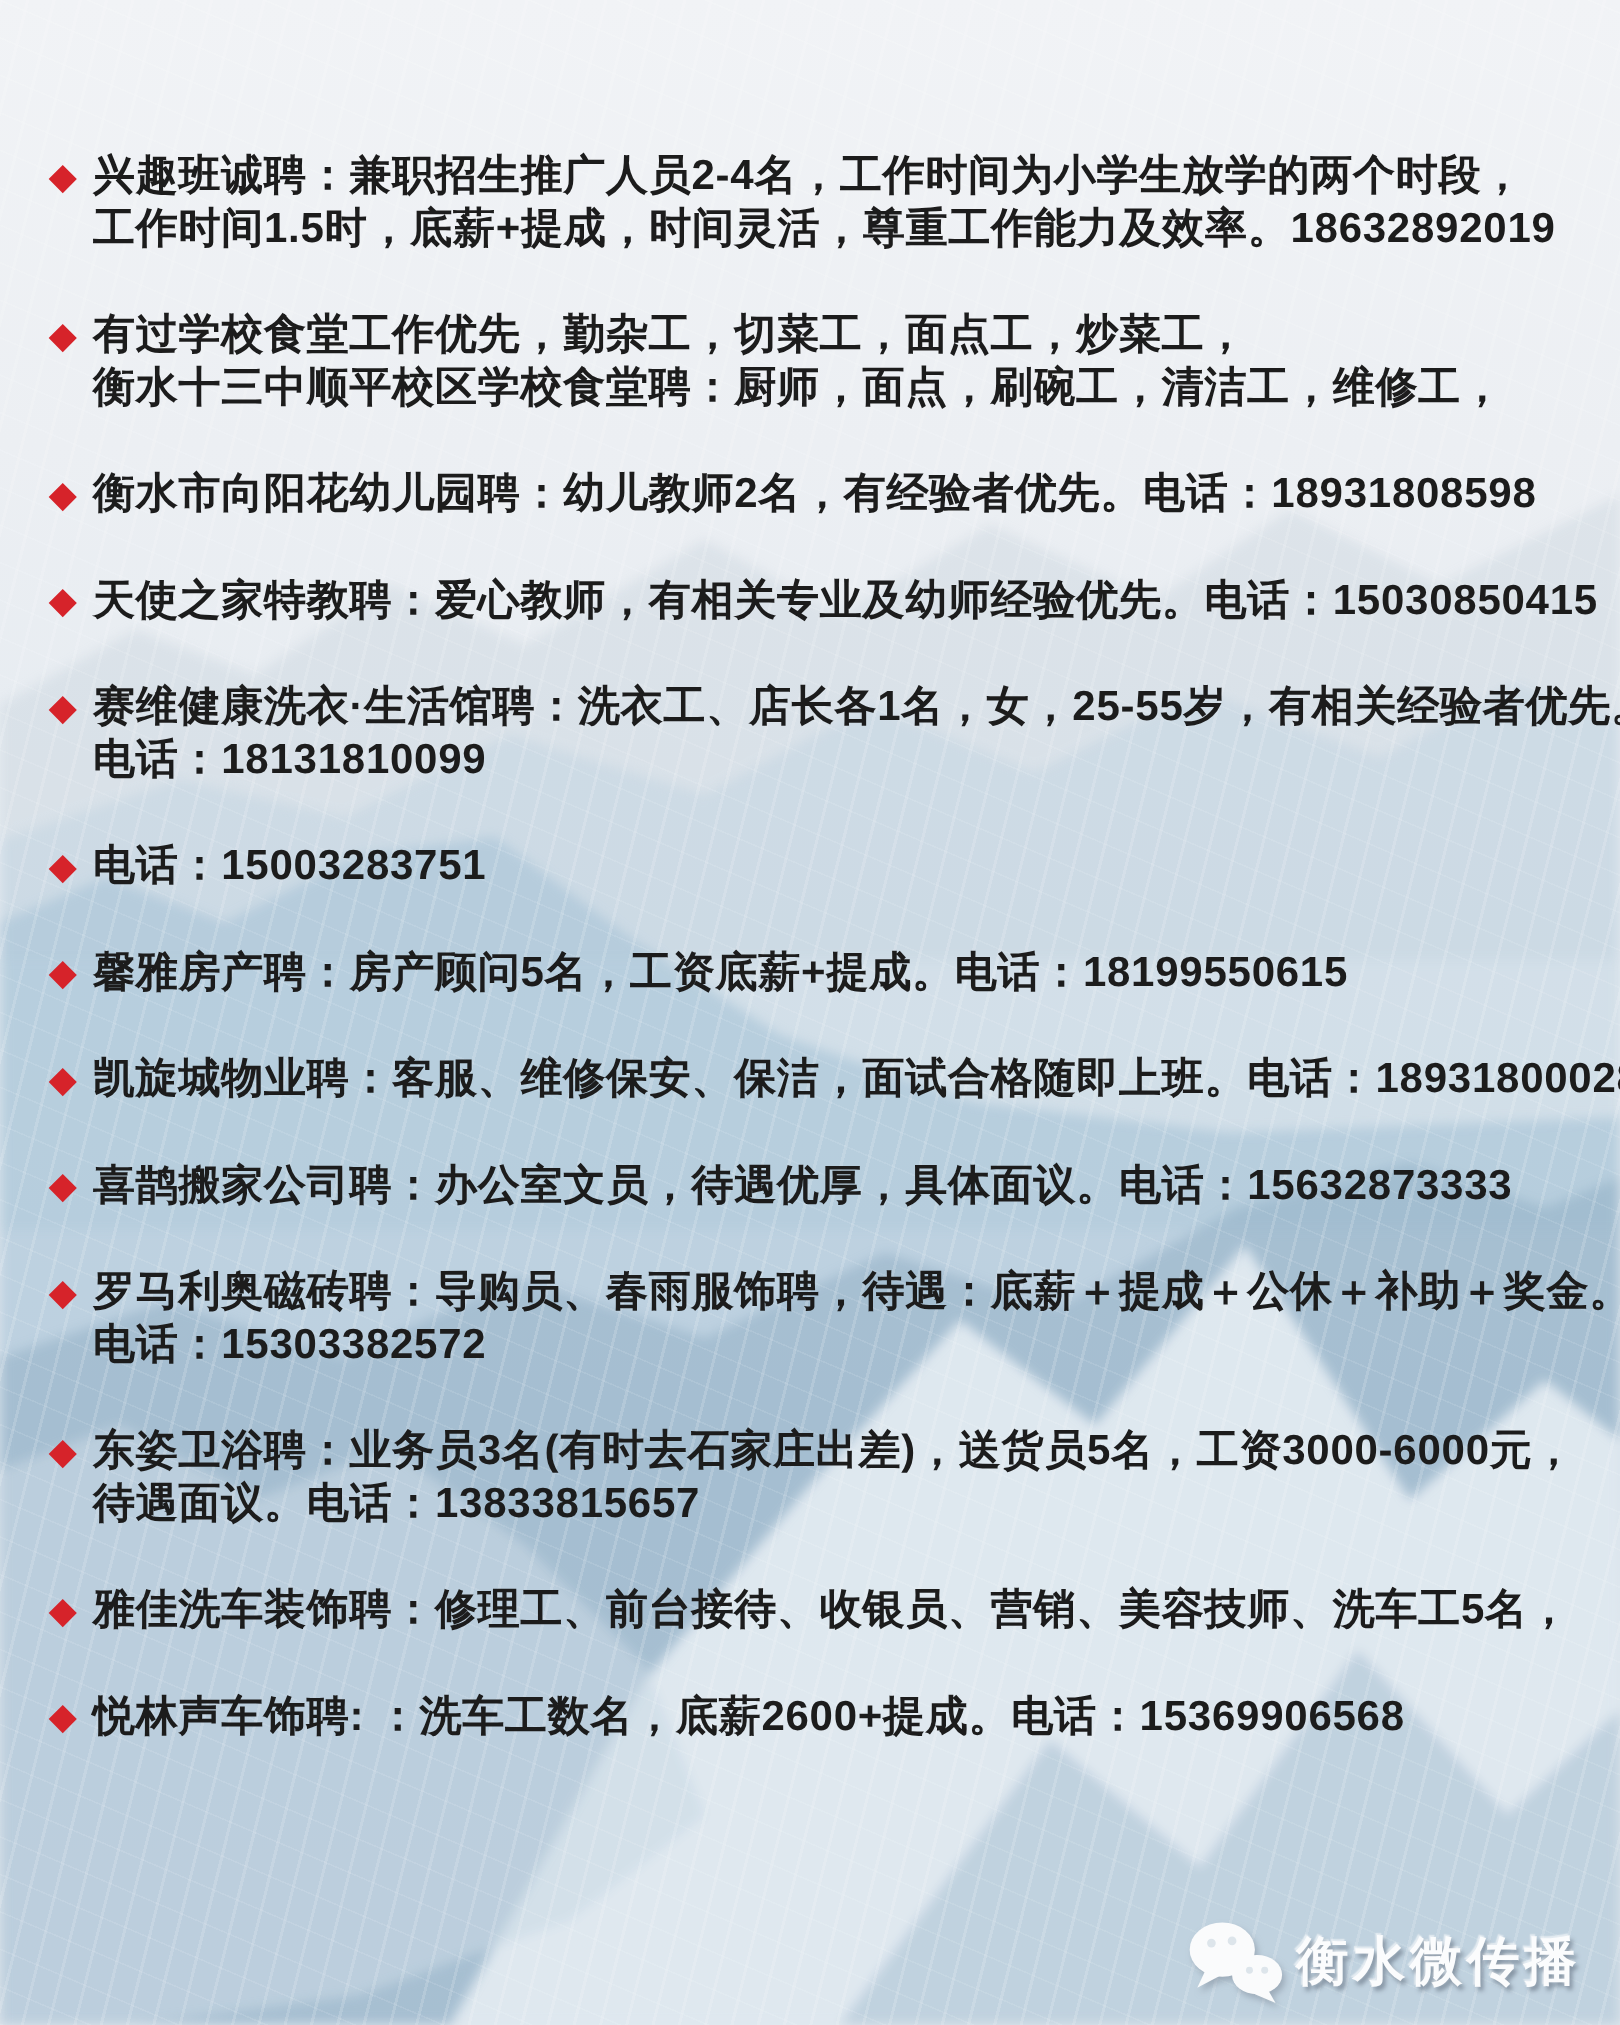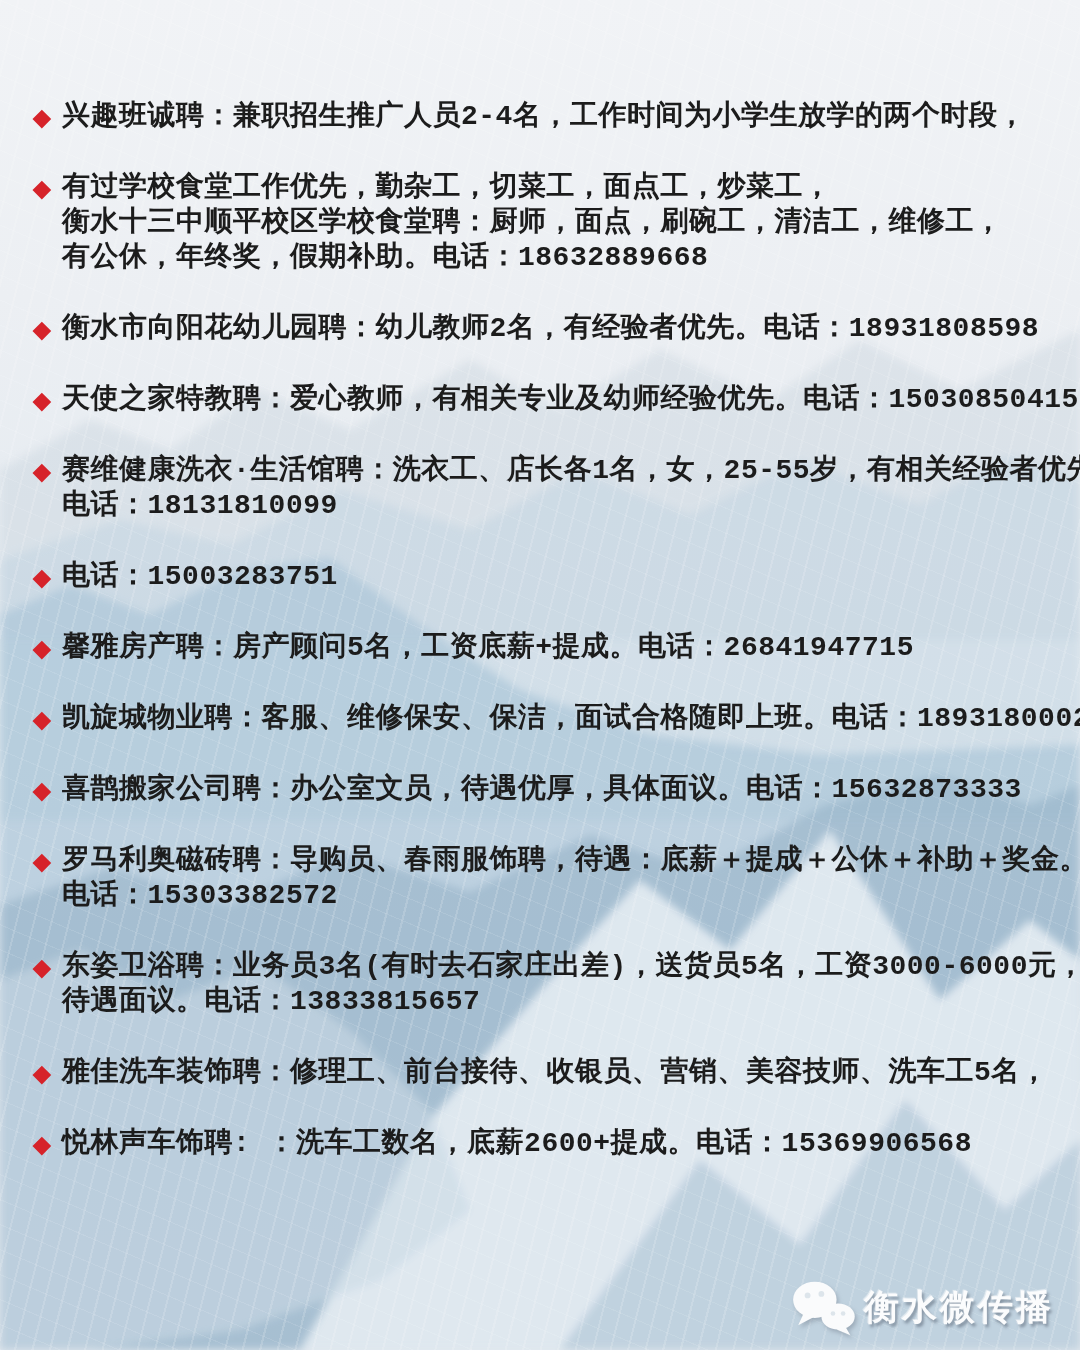--- a/index.html
+++ b/index.html
@@ -19,21 +19,21 @@
   .content{position:relative;z-index:2;padding:99px 26px 0 35px;}
   .listing{
     position:relative;padding-left:27px;margin-bottom:36px;
     font-size:28px;line-height:35px;font-weight:bold;color:#1c1c1c;
     letter-spacing:.5px;
   }
   .bullet{
     position:absolute;left:-2px;top:2px;
     color:#d6232a;font-size:23px;line-height:33px;
   }
-  .line{white-space:nowrap;font-family:Liberation Mono, monospace;}
+  .line{white-space:nowrap;}
   .watermark{
     position:absolute;right:26px;bottom:14px;z-index:3;
     display:flex;align-items:center;gap:1px;
   }
   .wechat-icon{
     width:76px;height:58px;
     filter:drop-shadow(2px 3px 2px rgba(128,140,155,.55));
   }
   .watermark-label{
     font-size:35px;font-weight:bold;color:#fbfcfd;letter-spacing:3px;
@@ -52,27 +52,27 @@
   <path d="M560,1350 L700,1160 L800,1245 L905,1100 L1005,1210 L1080,1140 L1080,1350 Z" fill="#9cb6ca" opacity="0.45"></path>
   <path d="M0,980 L80,950 L170,1000 L260,965 L350,1030 L430,1110 L470,1210 L380,1280 L240,1330 L90,1350 L0,1350 Z" fill="#c9d8e4" opacity="0.60"></path>
 </svg>
 <div class="texture"></div>
 
 <div class="content">
 
   <div class="listing">
     <span class="bullet">◆</span>
     <div class="line">兴趣班诚聘：兼职招生推广人员2-4名，工作时间为小学生放学的两个时段，</div>
+    <div class="line">工作时间1.5时，底薪+提成，时间灵活，尊重工作能力及效率。18632892019</div>
   </div>
 
   <div class="listing">
     <span class="bullet">◆</span>
     <div class="line">有过学校食堂工作优先，勤杂工，切菜工，面点工，炒菜工，</div>
     <div class="line">衡水十三中顺平校区学校食堂聘：厨师，面点，刷碗工，清洁工，维修工，</div>
-    <div class="line">有公休，年终奖，假期补助。电话：18632889668</div>
   </div>
 
   <div class="listing">
     <span class="bullet">◆</span>
     <div class="line">衡水市向阳花幼儿园聘：幼儿教师2名，有经验者优先。电话：18931808598</div>
   </div>
 
   <div class="listing">
     <span class="bullet">◆</span>
     <div class="line">天使之家特教聘：爱心教师，有相关专业及幼师经验优先。电话：15030850415</div>
@@ -84,21 +84,21 @@
     <div class="line">电话：18131810099</div>
   </div>
 
   <div class="listing">
     <span class="bullet">◆</span>
     <div class="line">电话：15003283751</div>
   </div>
 
   <div class="listing">
     <span class="bullet">◆</span>
-    <div class="line">馨雅房产聘：房产顾问5名，工资底薪+提成。电话：26841947715</div>
+    <div class="line">馨雅房产聘：房产顾问5名，工资底薪+提成。电话：18199550615</div>
   </div>
 
   <div class="listing">
     <span class="bullet">◆</span>
     <div class="line">凯旋城物业聘：客服、维修保安、保洁，面试合格随即上班。电话：18931800028</div>
   </div>
 
   <div class="listing">
     <span class="bullet">◆</span>
     <div class="line">喜鹊搬家公司聘：办公室文员，待遇优厚，具体面议。电话：15632873333</div>

